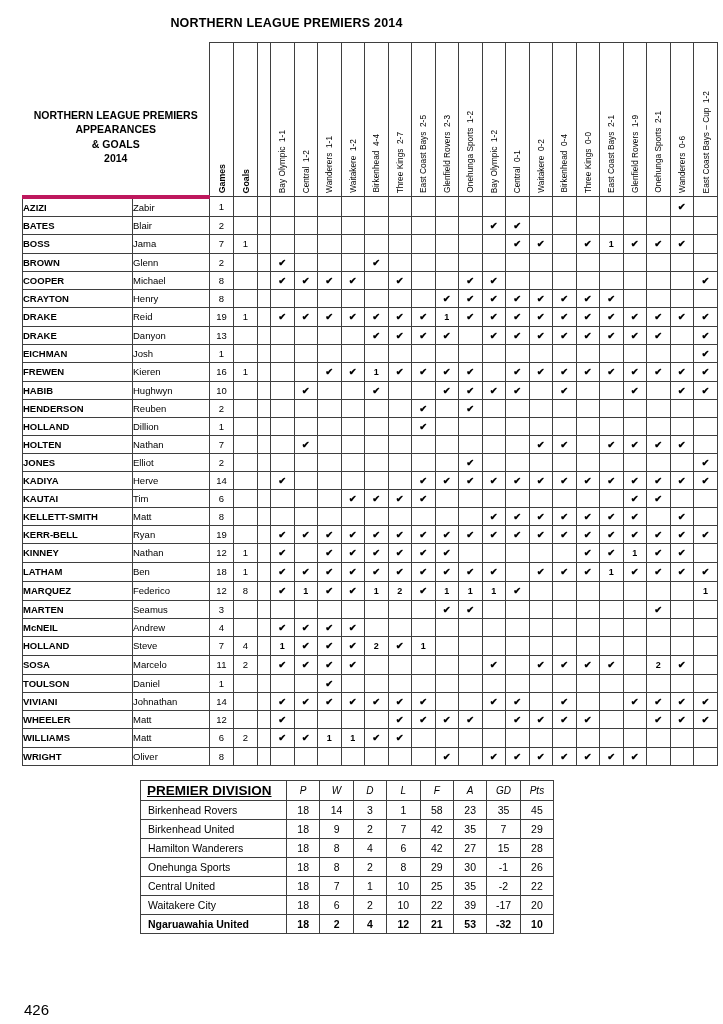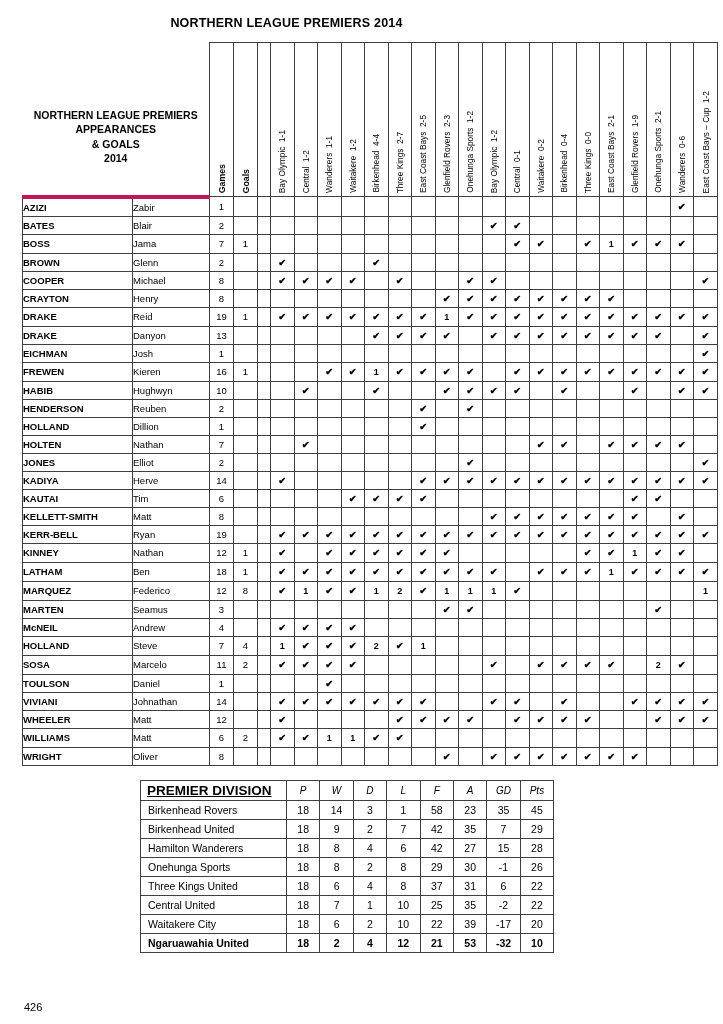--- a/index.html
+++ b/index.html
@@ -27,21 +27,21 @@
   
   #std{position:absolute;left:140px;top:780px;border-collapse:collapse;table-layout:fixed;}
   #std td{padding:0;box-sizing:border-box;border:1px solid #3f3f3f;height:18.9px;
           font-size:10.5px;line-height:18px;overflow:hidden;}
   #std tr.h td{height:20px;}
   #std td.team{padding-left:7px;}
   #std td.t-head{font-weight:bold;font-size:13.5px;padding-left:6px;text-decoration:underline;}
   #std td.c{text-align:center;}
   #std td.ital{font-style:italic;font-size:10px;text-align:center;}
   #std tr.bold td{font-weight:bold;margin-top:40px;}
-  .pg-num{position:absolute;left:24px;top:1001px;font-size:11px;}
+  .pg-num{position:absolute;left:24px;top:1001px;font-size:15px;}
 </style>
 </head>
 <body>
 
 <div class="sheet">
 
   <div class="pg-title">NORTHERN LEAGUE PREMIERS 2014</div>
 
   <table id="app">
     <colgroup>
@@ -1023,31 +1023,20 @@
           <td class="c">18</td>
           <td class="c">8</td>
           <td class="c">2</td>
           <td class="c">8</td>
           <td class="c">29</td>
           <td class="c">30</td>
           <td class="c">-1</td>
           <td class="c">26</td>
         </tr>
         <tr>
-          <td class="team">Three Kings United</td>
-          <td class="c">18</td>
-          <td class="c">6</td>
-          <td class="c">4</td>
-          <td class="c">8</td>
-          <td class="c">37</td>
-          <td class="c">31</td>
-          <td class="c">6</td>
-          <td class="c">22</td>
-        </tr>
-        <tr>
           <td class="team">Central United</td>
           <td class="c">18</td>
           <td class="c">7</td>
           <td class="c">1</td>
           <td class="c">10</td>
           <td class="c">25</td>
           <td class="c">35</td>
           <td class="c">-2</td>
           <td class="c">22</td>
         </tr>

